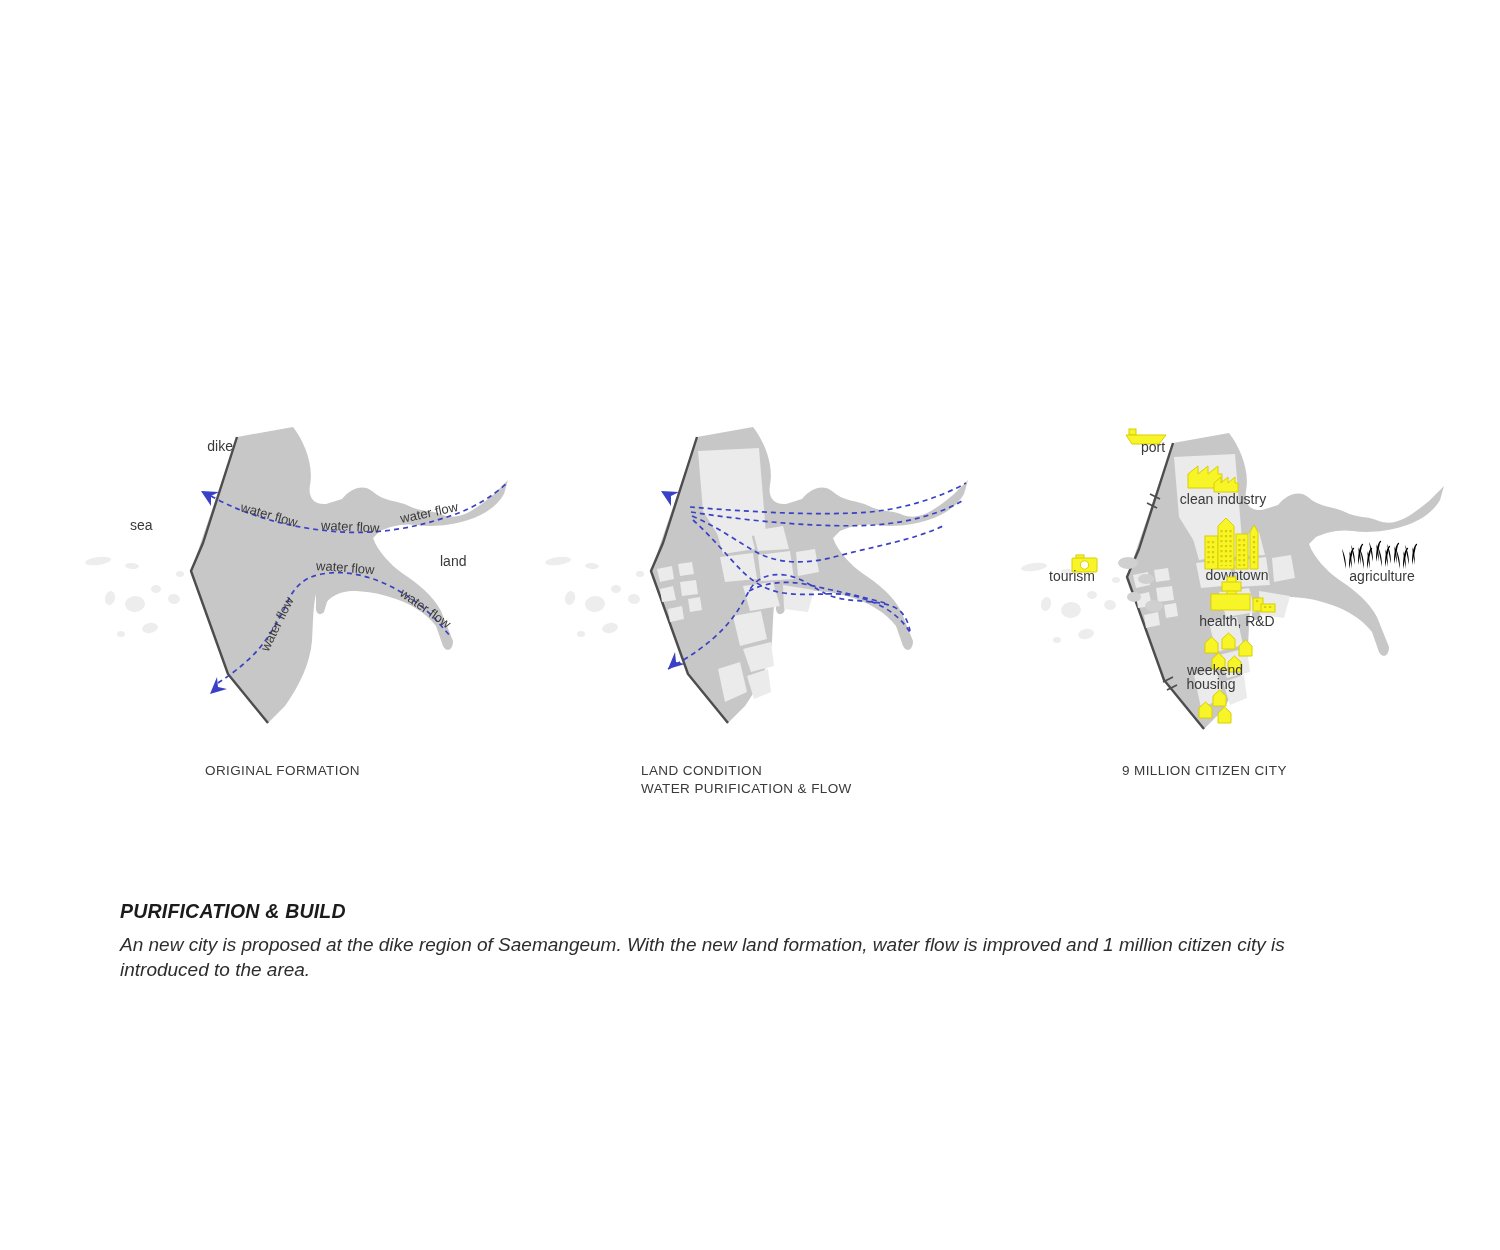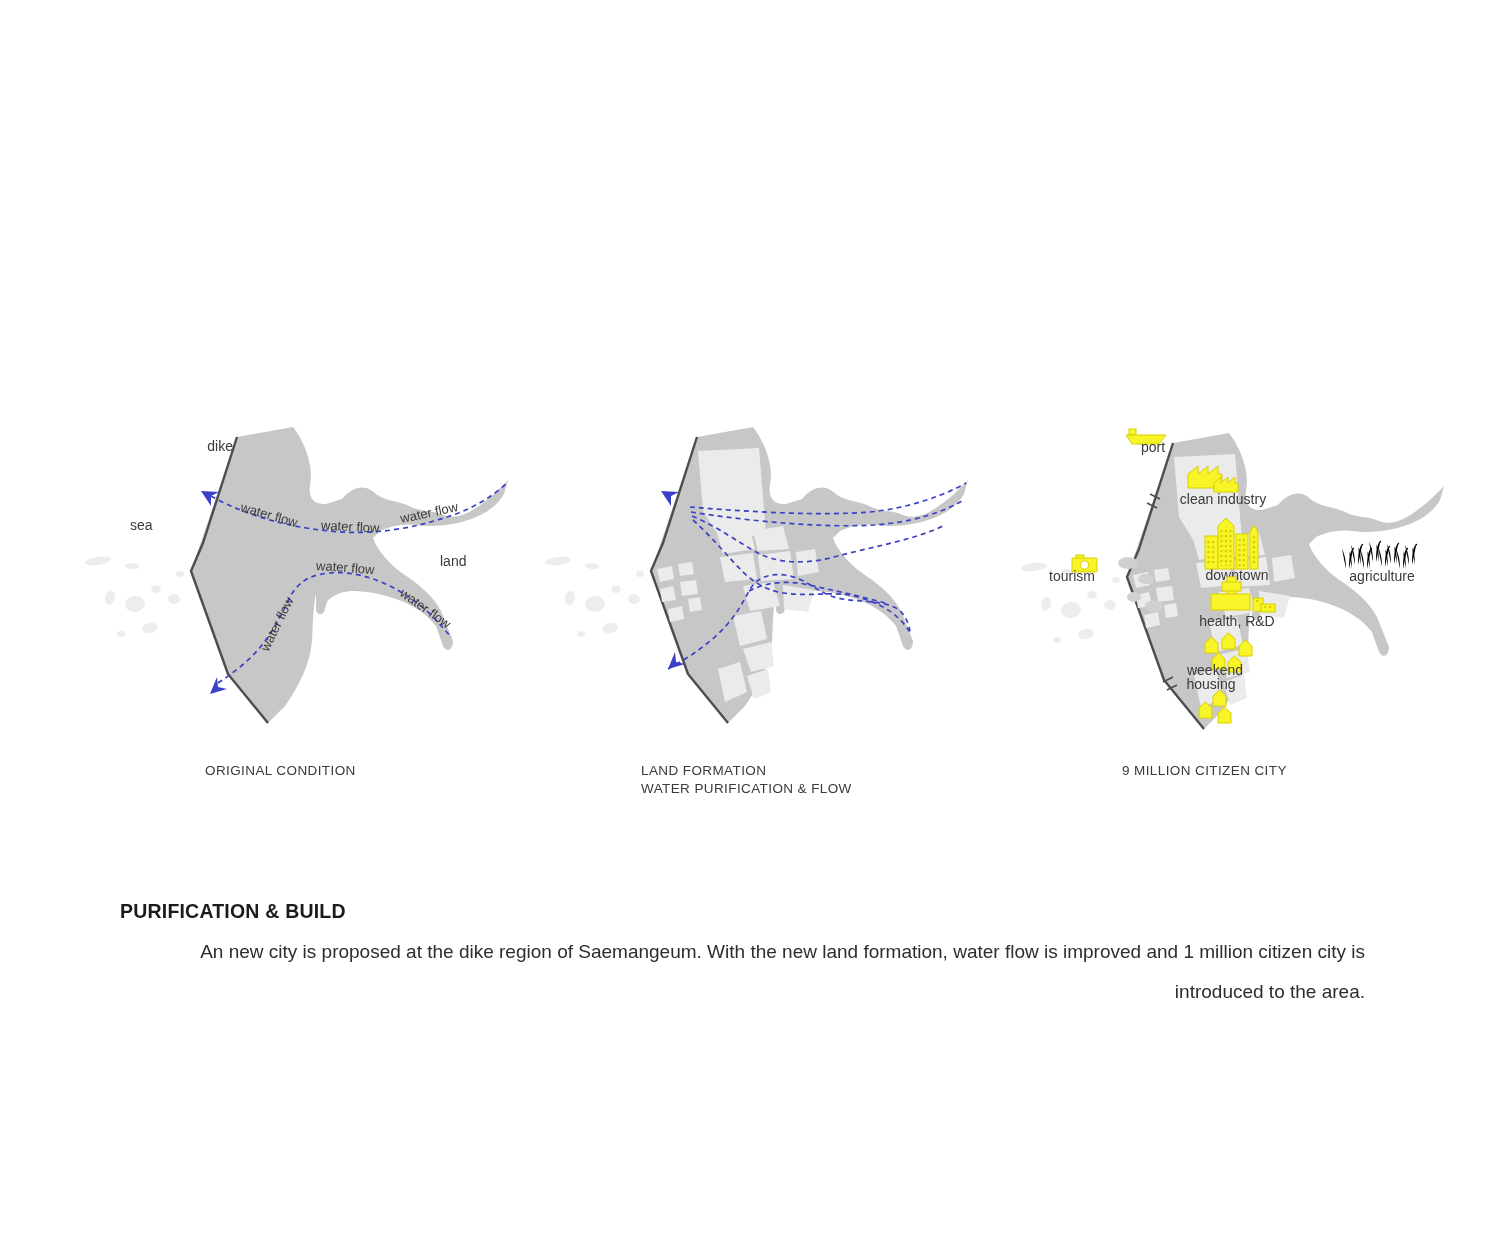--- a/index.html
+++ b/index.html
@@ -20,23 +20,23 @@
   .maplabel{fill:var(--label-text);font-size:14px;}
   .flowlabel{fill:var(--label-text);font-size:13px;}
   .zonelabel{fill:var(--label-text);font-size:14px;text-anchor:middle;}
   .icon{fill:var(--icon-yellow);stroke:var(--icon-yellow-stroke);stroke-width:1;}
   .winline{stroke:var(--icon-yellow-stroke);stroke-width:2.2;stroke-dasharray:2.2 2.8;fill:none;}
   .tick{stroke:var(--dike);stroke-width:1.6;}
   .caption{position:absolute;font-size:13.5px;letter-spacing:.4px;color:var(--label-text);line-height:18px;white-space:nowrap;}
   #caption1{left:205px;top:762px;}
   #caption2{left:641px;top:762px;}
   #caption3{left:1122px;top:762px;}
-  .description{position:absolute;left:120px;top:900px;width:1245px;color:var(--body-text);}
+  .description{position:absolute;left:120px;top:900px;width:1245px;color:var(--body-text);font-style:italic;}
   .description h2{margin:0;font-size:19.5px;font-weight:bold;color:#1b1b1b;letter-spacing:.2px;}
-  .description p{margin:9px 0 0 0;font-size:19px;line-height:40px;text-align:right;}
+  .description p{margin:9px 0 0 0;font-size:19px;line-height:25px;}
 </style>
 </head>
 <body>
 
 <div class="canvas">
 
   <svg width="0" height="0" style="position:absolute" aria-hidden="true">
     <defs>
       <g id="landbase">
         <g>
@@ -209,23 +209,23 @@
       <use href="#house" x="212" y="243"></use>
       <use href="#house" x="228" y="246"></use>
       <use href="#house" x="213" y="280"></use>
       <use href="#house" x="199" y="292"></use>
       <use href="#house" x="218" y="297"></use>
     </g>
     <text class="zonelabel" x="215" y="265">weekend</text>
     <text class="zonelabel" x="211" y="279">housing</text>
   </svg>
 
-  <div class="caption" id="caption1">ORIGINAL CONDITION</div>
+  <div class="caption" id="caption1">ORIGINAL FORMATION</div>
   <div class="caption" id="caption2">
-    <div>LAND FORMATION</div>
+    <div>LAND CONDITION</div>
     <div>WATER PURIFICATION &amp; FLOW</div>
   </div>
   <div class="caption" id="caption3">9 MILLION CITIZEN CITY</div>
 
   <div class="description">
     <h2>PURIFICATION &amp; BUILD</h2>
     <p>An new city is proposed at the dike region of Saemangeum. With the new land formation, water flow is improved and 1 million citizen city is introduced to the area.</p>
   </div>
 
 </div>

